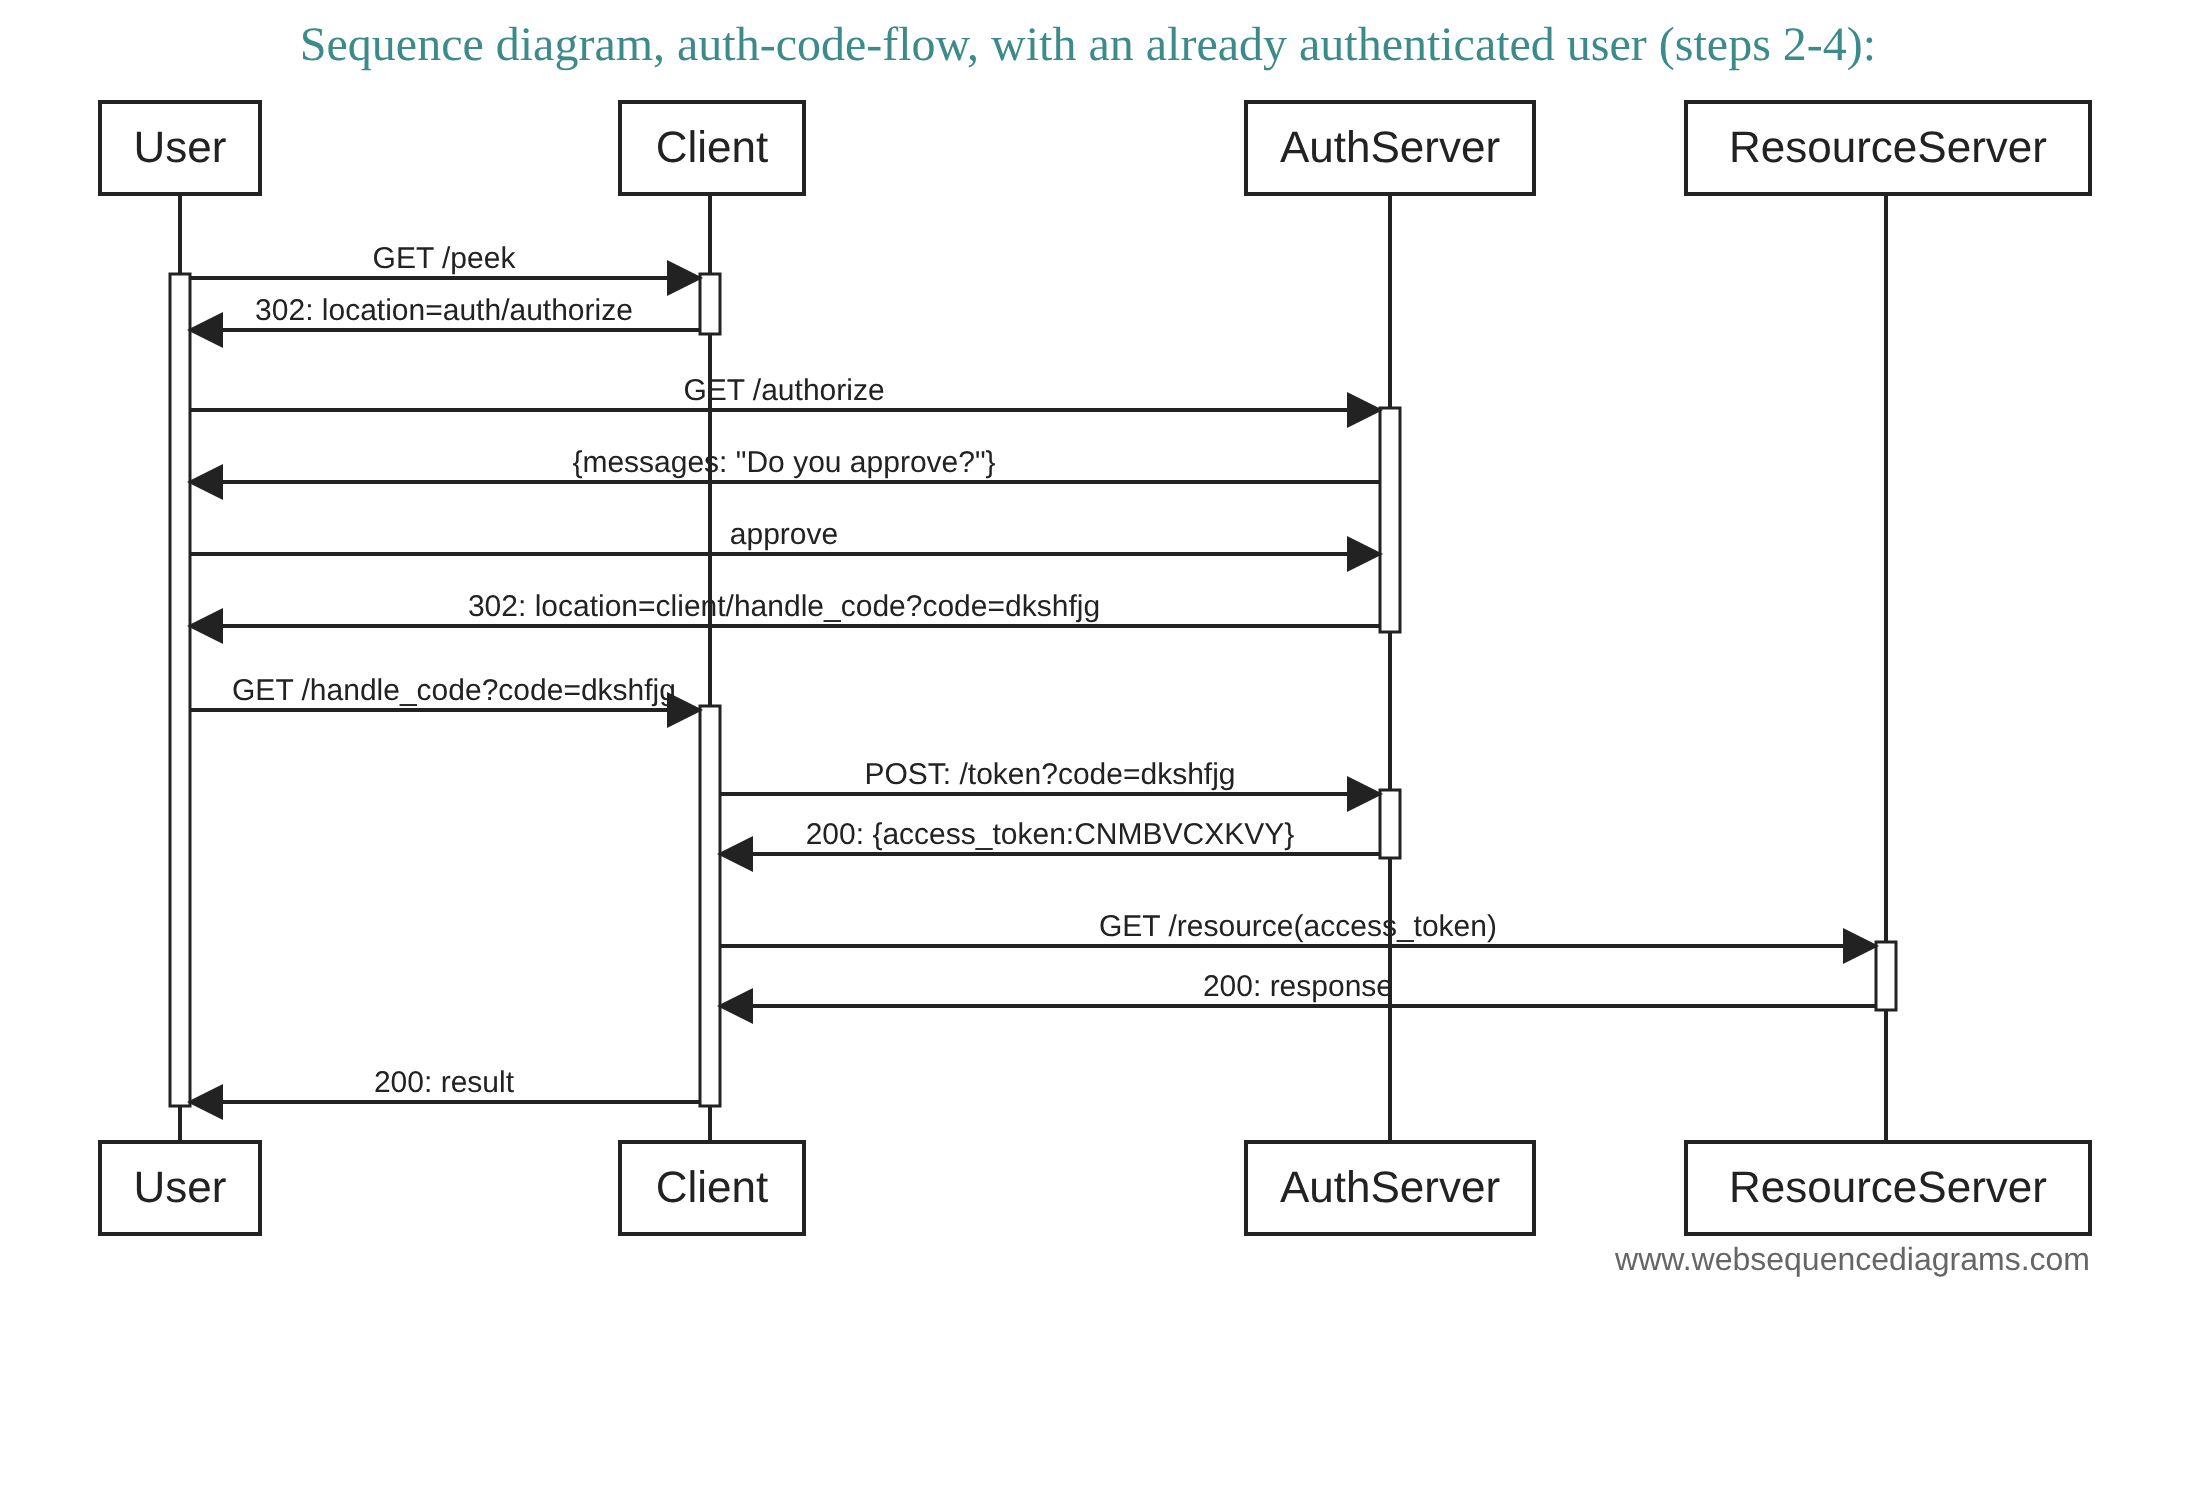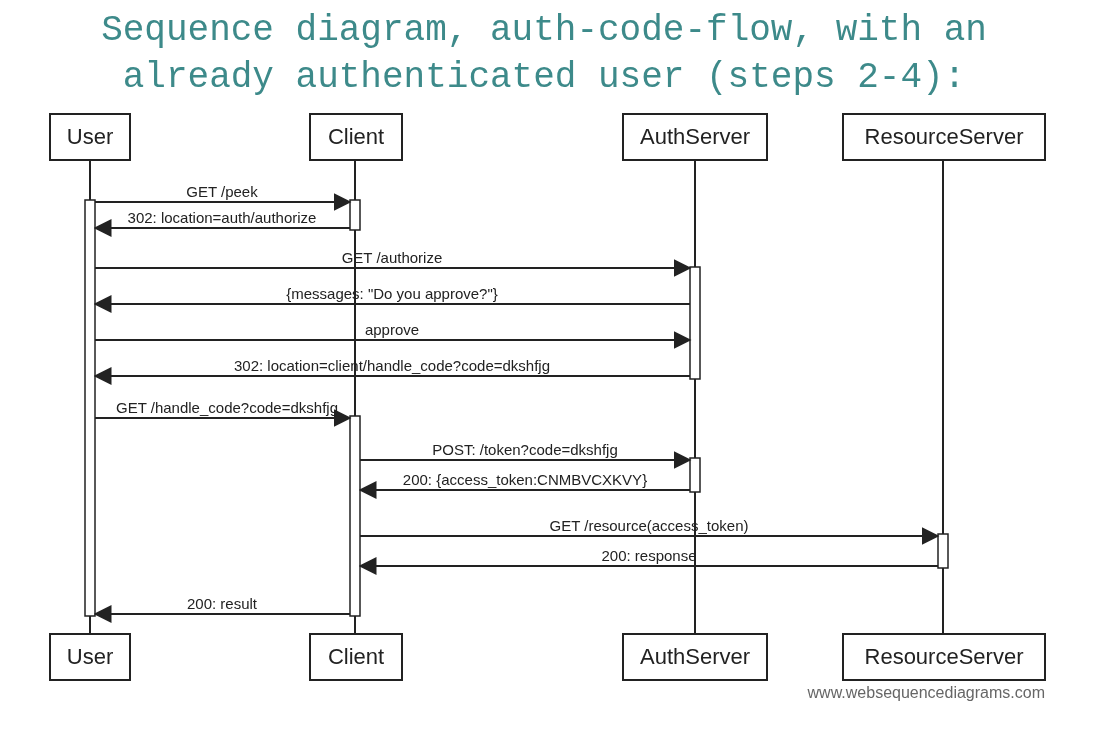--- a/index.html
+++ b/index.html
@@ -8,22 +8,22 @@
     padding: 0;
     font-family: Arial, Helvetica, sans-serif;
     background: #ffffff;
     width: 1104px;
     height: 748px;
     overflow: hidden;
   }
   .title {
     text-align: center;
     color: #3d8a8a;
-    font-family: Liberation Mono, monospace;
-    font-size: 36px;
+    font-family: Liberation Serif, serif;
+    font-size: 24px;
     font-weight: 400;
     line-height: 1.3;
     margin: 8px 56px 10px 40px;
   }
   .diagram-wrap {
     position: relative;
     margin: 0 35px;
     width: 1034px;
     height: 590px;
   }

